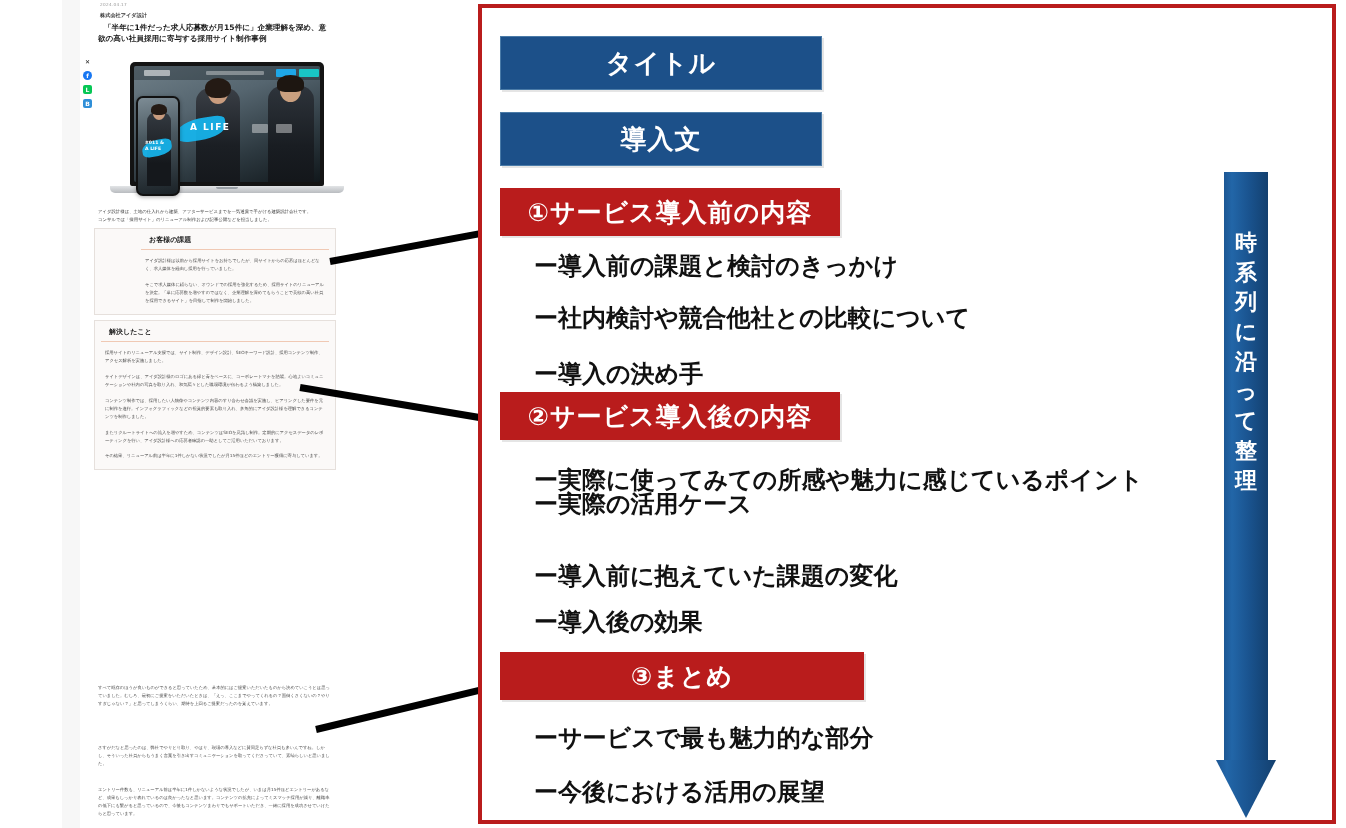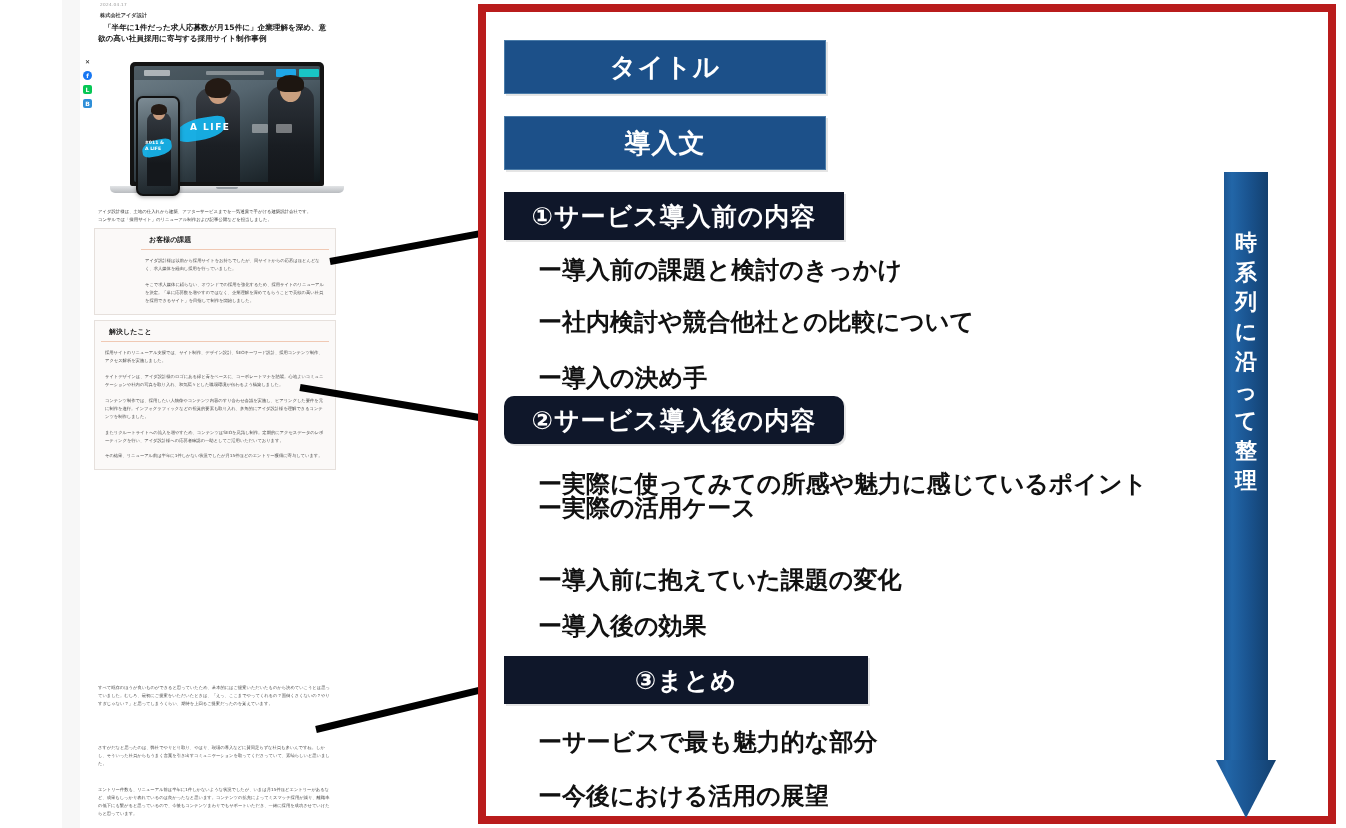--- a/index.html
+++ b/index.html
@@ -141,30 +141,30 @@
   .vp-chair3{position:absolute;left:176px;bottom:34px;width:34px;height:36px;background:#2a3038;border-radius:8px;}
 
   .art-tail{
     position:absolute;left:18px;width:234px;
     font-size:4.3px;line-height:1.85;color:#4a4a4a;
   }
 
   
   #diagram-frame{
     position:absolute;left:478px;top:4px;width:858px;height:820px;
-    background:#ffffff;border:8px solid #b91c1c;box-sizing:border-box;
+    background:#ffffff;border:4px solid #b91c1c;box-sizing:border-box;
   }
   .sec-bar{
     position:absolute;display:flex;align-items:center;justify-content:center;
     color:#ffffff;font-weight:bold;
     letter-spacing:1px;
     box-shadow:2px 2px 0 rgba(0,0,0,.10);
   }
   .sec-blue{background:#1c5089;border:1px solid #4a7ba8;}
-  .sec-orange{background:#0f172a;text-align:center;}
+  .sec-orange{background:#b91c1c;text-align:center;}
   .bullet{
     position:absolute;font-weight:bold;color:#111111;
     white-space:nowrap;
   }
 
   
   .conn{position:absolute;background:#000000;transform-origin:0 50%;}
 
   
   #time-arrow{position:absolute;left:1216px;top:172px;width:60px;height:648px;}
@@ -281,21 +281,21 @@
   </div>
 
   <div class="sec-bar sec-orange" style="left:18px;top:180px;width:340px;height:48px;font-size:25px;">
     <span>①サービス導入前の内容</span>
   </div>
 
   <div class="bullet" style="left:52px;top:242px;font-size:24px;">ー導入前の課題と検討のきっかけ</div>
   <div class="bullet" style="left:52px;top:294px;font-size:24px;font-family:Liberation Serif, serif;">ー社内検討や競合他社との比較について</div>
   <div class="bullet" style="left:52px;top:350px;font-size:24px;">ー導入の決め手</div>
 
-  <div class="sec-bar sec-orange" style="left:18px;top:384px;width:340px;height:48px;font-size:25px;border-radius:10px;">
+  <div class="sec-bar sec-orange" style="left:18px;top:384px;width:340px;height:48px;font-size:25px;">
     <span>②サービス導入後の内容</span>
   </div>
 
   <div class="bullet" style="left:52px;top:456px;font-size:24px;">ー実際に使ってみての所感や魅力に感じているポイント</div>
   <div class="bullet" style="left:52px;top:480px;font-size:24px;">ー実際の活用ケース</div>
   <div class="bullet" style="left:52px;top:552px;font-size:24px;">ー導入前に抱えていた課題の変化</div>
   <div class="bullet" style="left:52px;top:598px;font-size:24px;">ー導入後の効果</div>
 
   <div class="sec-bar sec-orange" style="left:18px;top:644px;width:364px;height:48px;font-size:25px;">
     <span>③まとめ</span>

